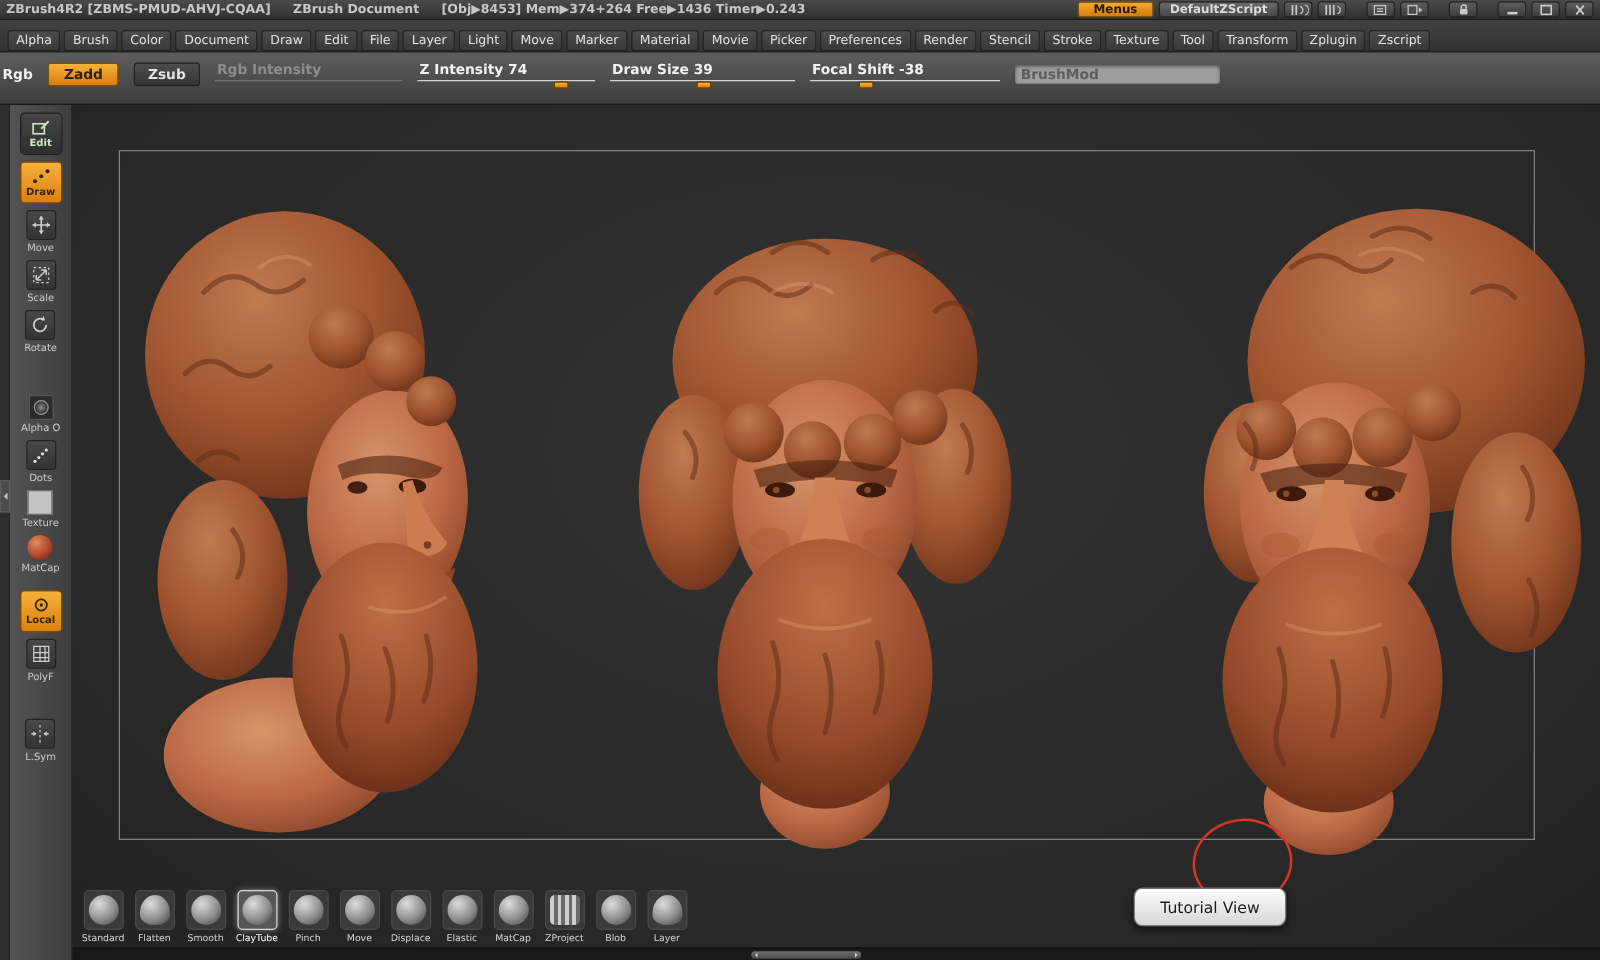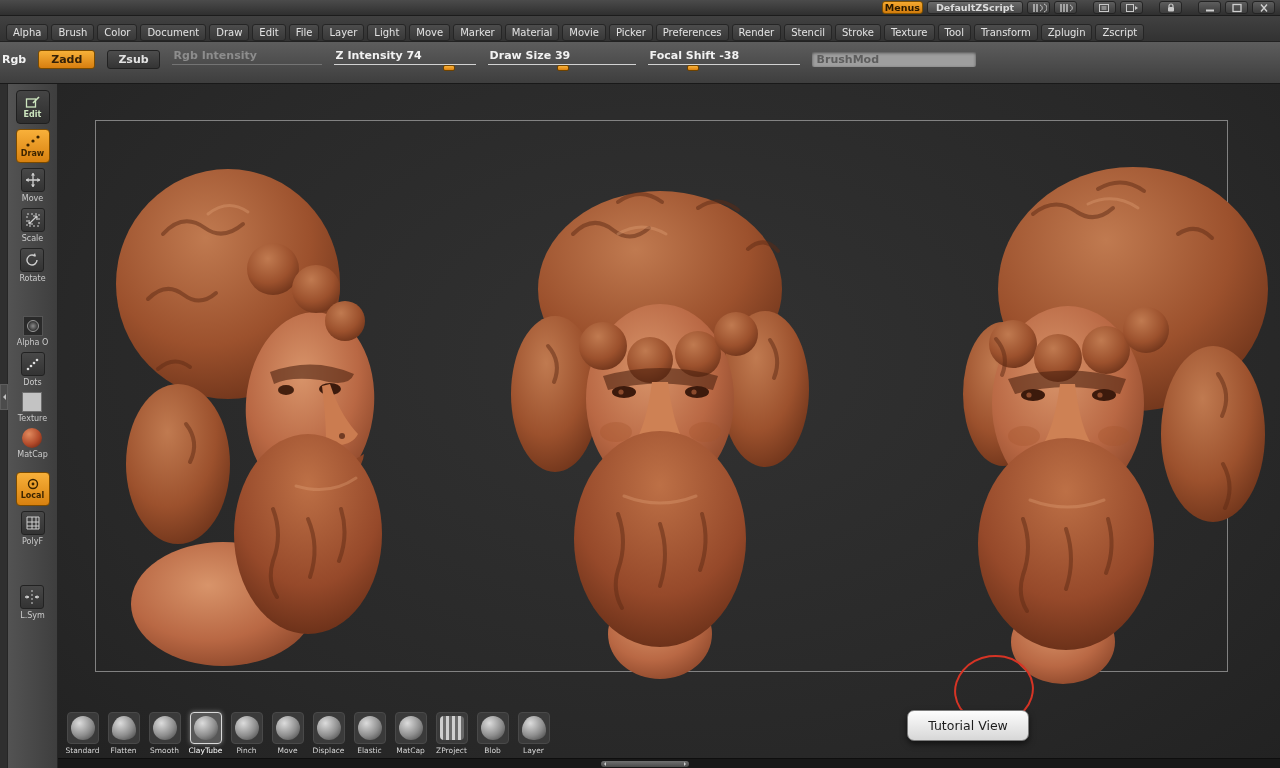--- a/index.html
+++ b/index.html
@@ -9,21 +9,21 @@
   .app{width:1280px;height:768px;display:flex;flex-direction:column}
 
   
   .titlebar{flex:0 0 16px;height:16px;background:linear-gradient(#4b4b4b,#2f2f2f);
     border-bottom:1px solid #1c1c1c;display:flex;align-items:center;padding:0 5px;
     font-size:10px;font-weight:bold;color:#c7c7c7;white-space:nowrap}
   .tb-left{display:flex;gap:18px;align-items:center}
   .tb-right{margin-left:auto;display:flex;gap:4px;align-items:center}
   .tb-gap{width:8px}
   .btn-menus{background:linear-gradient(#f6a930,#d27c0d);color:#2b1a00;border:1px solid #7d5000;
-    border-radius:3px;font-size:9.5px;font-weight:bold;height:13px;line-height:11px;padding:0 2px}
+    border-radius:3px;font-size:9.5px;font-weight:bold;height:13px;line-height:11px;padding:0 12px}
   .btn-zscript{background:linear-gradient(#6b6b6b,#474747);color:#dcdcdc;border:1px solid #262626;
     border-radius:3px;font-size:9.5px;font-weight:bold;height:13px;line-height:11px;padding:0 8px}
   .tb-icon{width:23px;height:13px;background:linear-gradient(#5e5e5e,#3c3c3c);border:1px solid #242424;
     border-radius:3px;display:inline-flex;align-items:center;justify-content:center}
   .tb-icon svg{display:block}
 
   
   .menubar{flex:0 0 26px;height:26px;background:linear-gradient(#414141,#323232);
     border-bottom:1px solid #222;display:flex;align-items:flex-end;gap:3px;padding:0 6px}
   .menu-item{background:linear-gradient(#4c4c4c,#383838);border:1px solid #252525;border-radius:3px;
@@ -61,21 +61,21 @@
   .tool{display:flex;flex-direction:column;align-items:center;margin-bottom:5px;cursor:pointer}
   .tile{width:34px;height:34px;border-radius:4px;border:1px solid #1f1f1f;
     background:linear-gradient(#454545,#2e2e2e);display:flex;flex-direction:column;
     align-items:center;justify-content:center;gap:1px}
   .tile-orange{background:linear-gradient(#f8b03a,#d8810f);border-color:#7a4a00}
   .in-label{font-size:8px;font-weight:bold;color:#cfcfcf}
   .in-green{color:#cde6bf}.in-dark{color:#3b2400}
   .iconbox{width:24px;height:24px;border-radius:3px;border:1px solid #222;
     background:linear-gradient(#484848,#333);display:flex;align-items:center;justify-content:center}
   .t-label{font-size:8px;color:#cbcbcb;margin-top:2px}
-  .sp28{margin-top:28px}.sp8{margin-top:8px}.sp34{margin-top:34px}
+  .sp28{margin-top:28px}.sp8{margin-top:8px}.sp34{margin-top:24px}
   .swatch-tex{width:20px;height:20px;background:#c3c3c3;border:1px solid #6d6d6d}
   .ball-matcap{width:20px;height:20px;border-radius:50%;
     background:radial-gradient(circle at 35% 30%,#e08a5e,#b14a2a 55%,#5c1c0d)}
   .alpha-box{width:20px;height:20px;background:#2a2a2a;border:1px solid #555;
     display:flex;align-items:center;justify-content:center}
   .alpha-circle{width:12px;height:12px;border-radius:50%;border:1px solid #9a9a9a;
     background:radial-gradient(circle,#8c8c8c,#2a2a2a 75%)}
 
   
   .canvas{flex:1;position:relative;overflow:hidden;
@@ -114,20 +114,25 @@
   .arr{width:0;height:0;border:2.5px solid transparent}
   .arr.l{border-right-color:#cfcfcf;margin-left:-1px}
   .arr.r{border-left-color:#cfcfcf;margin-right:-1px}
 </style>
 </head>
 <body>
 
 <div class="app">
 
   <header class="titlebar">
+    <div class="tb-left">
+      <span>ZBrush4R2 [ZBMS-PMUD-AHVJ-CQAA]</span>
+      <span>ZBrush Document</span>
+      <span>[Obj▶8453] Mem▶374+264 Free▶1436 Timer▶0.243</span>
+    </div>
     <div class="tb-right">
       <button class="btn-menus">Menus</button>
       <button class="btn-zscript">DefaultZScript</button>
       <span class="tb-icon">
         <svg width="16" height="10" viewBox="0 0 16 10">
             <path d="M3 1v8M6 1v8" stroke="#c8c8c8" stroke-width="1.4"></path>
             <path d="M9 2c3 1 3 5 0 6M13 1c4 1.5 4 6.5 0 8" stroke="#c8c8c8" fill="none"></path>
           </svg>
       </span>
       <span class="tb-icon">

